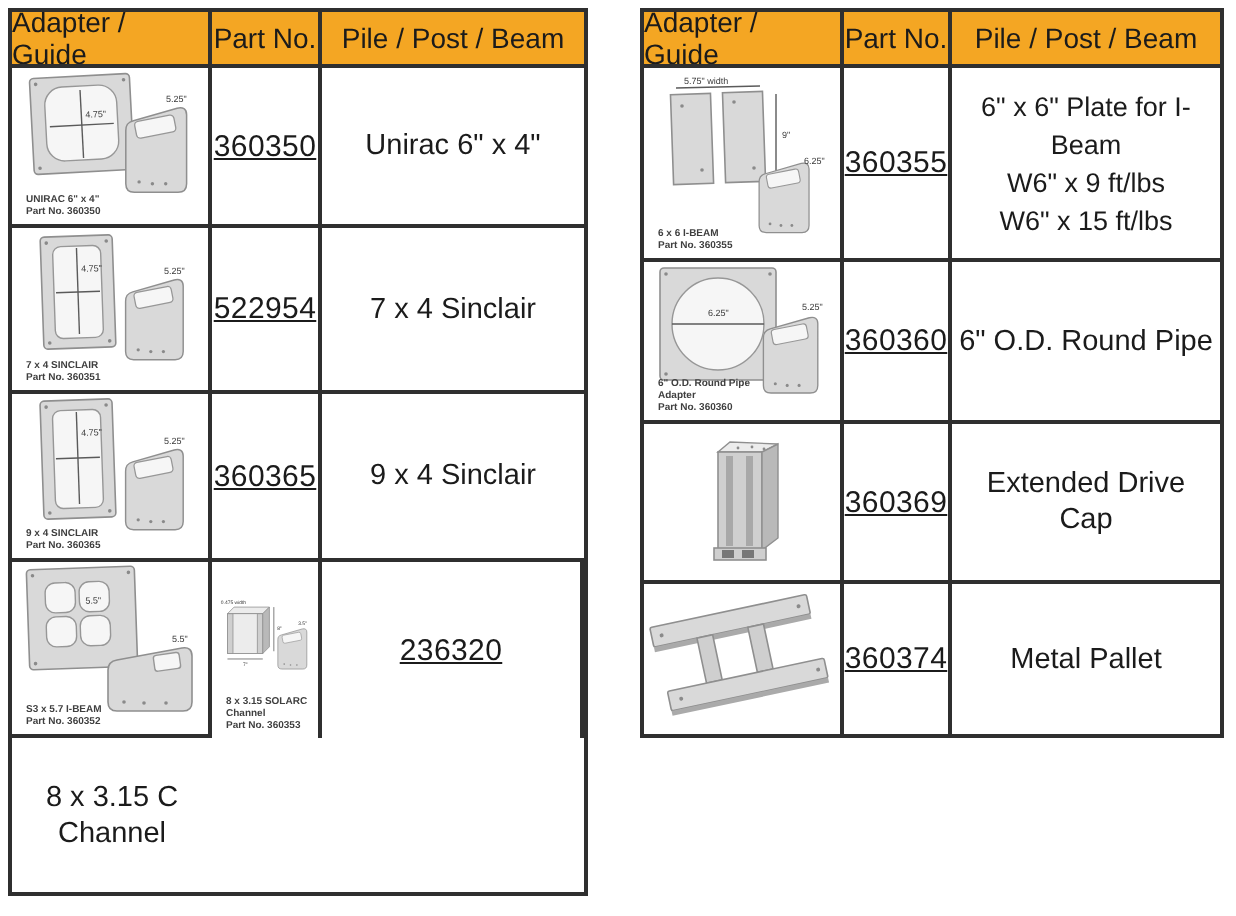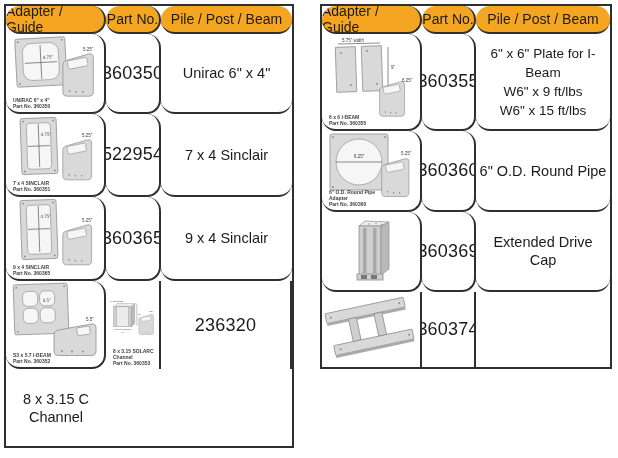--- a/index.html
+++ b/index.html
@@ -8,23 +8,23 @@
   .tbl{position:absolute;display:grid;border:2px solid #2f2f2f;background:#ffffff;box-sizing:border-box;}
   .tbl-left{left:4px;top:4px;width:290px;height:444px;
             grid-template-columns:100px 55px 1fr;
             grid-template-rows:28px 80px 83px 84px 88px 1fr;}
   .tbl-right{left:320px;top:4px;width:292px;height:365px;
              grid-template-columns:100px 54px 1fr;
              grid-template-rows:28px 97px 81px 80px 1fr;}
   .cell{box-sizing:border-box;display:flex;align-items:center;justify-content:center;
         position:relative;background:#ffffff;overflow:hidden;}
   .bR{border-right:2px solid #2f2f2f;}
-  .bB{border-bottom:2px solid #2f2f2f;border-radius:14px;}
+  .bB{border-bottom:2px solid #2f2f2f;}
   .hdr{background:#F4A623;font-size:14px;color:#1b1b1b;}
-  .partno{font-size:18px;letter-spacing:0.2px;}
+  .partno{font-size:15px;letter-spacing:0.2px;text-decoration:underline;}
   .desc{font-size:14.5px;text-align:center;line-height:18px;padding:0 3px;}
   .desc.small{font-size:13.5px;line-height:19px;}
   .imgcell{align-items:flex-start;justify-content:flex-start;}
   .cap{position:absolute;left:7px;bottom:3px;font-size:5px;line-height:6px;
        font-weight:bold;color:#3f3f3f;white-space:nowrap;}
   svg{display:block;}
   .plate{fill:#d9d9d9;stroke:#8f8f8f;stroke-width:0.8;}
   .plate2{fill:#cfcfcf;stroke:#8f8f8f;stroke-width:0.8;}
   .inner{fill:#f6f6f6;stroke:#979797;stroke-width:0.7;}
   .dim{stroke:#5a5a5a;stroke-width:0.7;}
@@ -266,15 +266,16 @@
           <rect class="plate" x="2" y="33" width="80" height="10" rx="1"></rect>
           <rect x="2" y="43" width="80" height="2.5" fill="#aaaaaa"></rect>
           <circle class="dot" cx="5" cy="5" r="1"></circle>
             <circle class="dot" cx="75" cy="5" r="1"></circle>
           <circle class="dot" cx="8" cy="38" r="1"></circle>
             <circle class="dot" cx="78" cy="38" r="1"></circle>
         </g>
       </svg>
     </div>
     <div class="cell partno bR">360374</div>
+    <div class="cell desc">Metal Pallet</div>
   </div>
 
 </div>
 
 </body></html>

